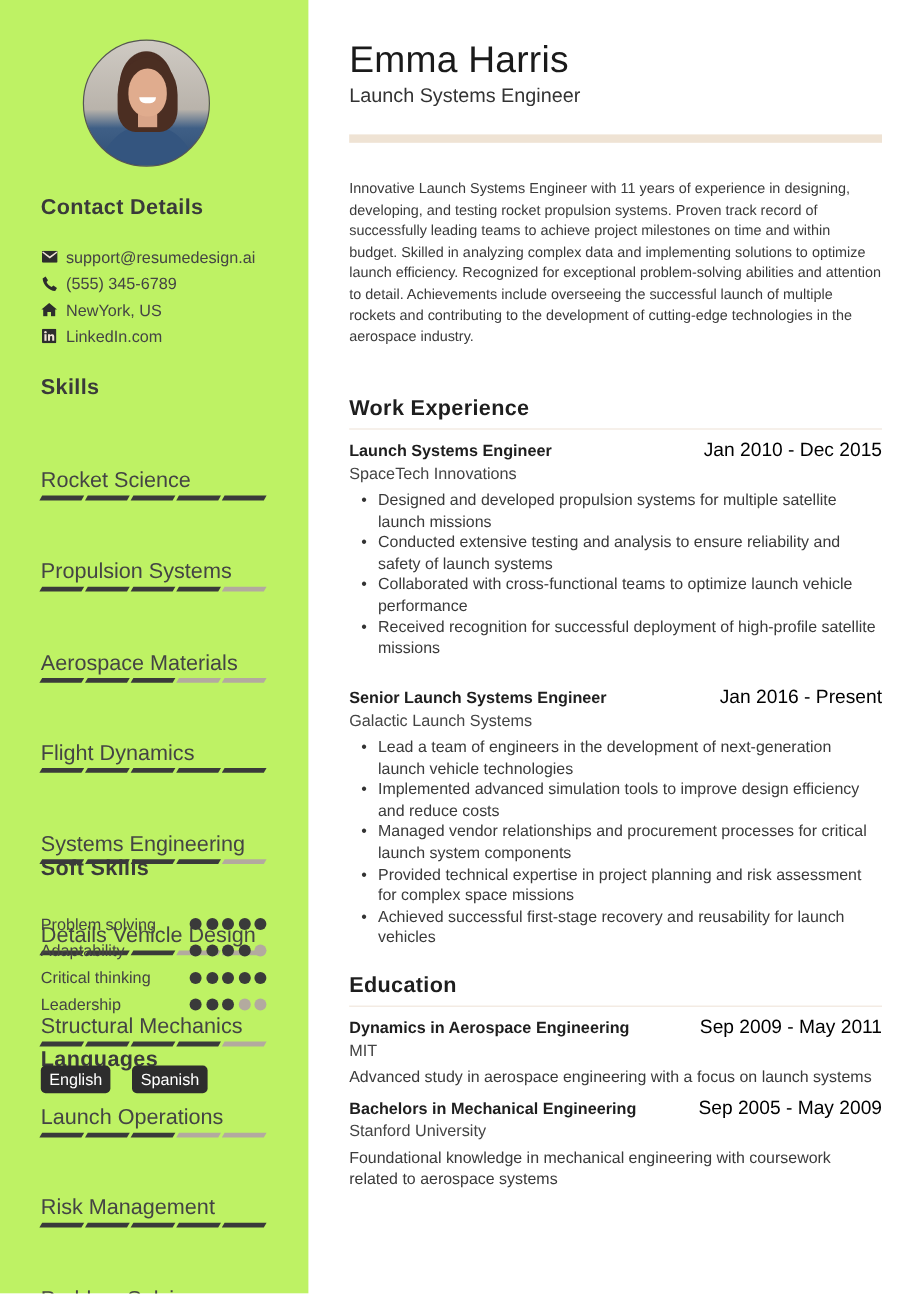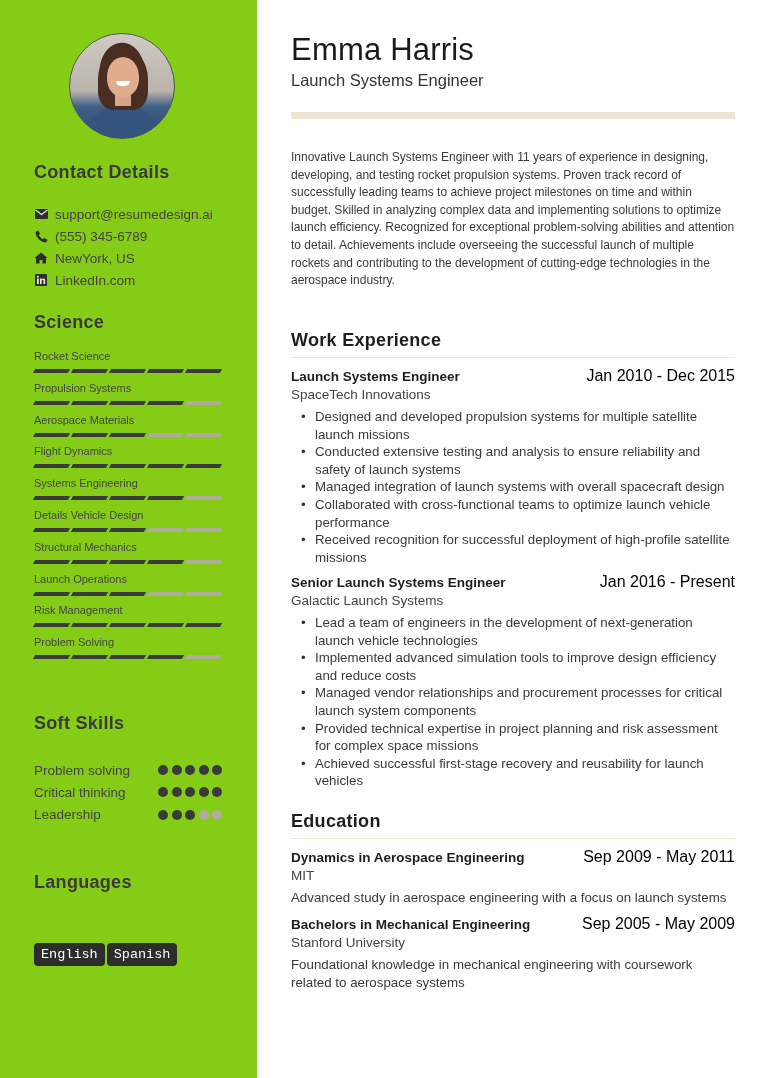--- a/index.html
+++ b/index.html
@@ -1,19 +1,19 @@
 <!DOCTYPE html>
 <html><head>
 <meta charset="utf-8">
 <style>
   * { box-sizing: border-box; margin: 0; padding: 0; }
   html, body { width: 768px; height: 1078px; background: #ffffff; overflow: hidden; }
   body { font-family: "Liberation Sans", "DejaVu Sans", sans-serif; color: #3a3a3a; position: relative; }
 
-  .sidebar { position: absolute; left: 0; top: 0; width: 257px; height: 1078px; background: #84cc16; }
+  .sidebar { position: absolute; left: 0; top: 0; width: 257px; height: 1078px; background: #bef264; }
   .main { position: absolute; left: 291px; top: 0; width: 444px; }
 
   .avatar { position: absolute; left: 69px; top: 33px; width: 106px; height: 106px; border-radius: 50%;
             border: 1.5px solid #555; overflow: hidden;
             background: radial-gradient(circle at 50% 38%, #e7b89c 0 16%, transparent 17%),
                         radial-gradient(ellipse at 50% 36%, #4a2d22 0 30%, transparent 31%),
                         linear-gradient(to bottom, #cfcac3 0%, #b9b3ab 55%, #3f5f86 70%, #2f4e75 100%); }
   .avatar .shirt { position: absolute; left: 14px; bottom: -6px; width: 78px; height: 40px; border-radius: 40px 40px 0 0; background: #34557f; }
   .avatar .face { position: absolute; left: 37px; top: 23px; width: 32px; height: 40px; border-radius: 50% 50% 46% 46%; background: #e0ac8e; }
   .avatar .hair { position: absolute; left: 28px; top: 14px; width: 50px; height: 62px; border-radius: 50% 50% 30% 30%; background: #4b2e22; }
@@ -21,32 +21,32 @@
   .avatar .smile { position: absolute; left: 46px; top: 47px; width: 14px; height: 5px; border-radius: 0 0 8px 8px; background: #fff; }
 
   .side-h { position: absolute; left: 34px; font-size: 18px; font-weight: bold; color: #3a3a3a; letter-spacing: 0.3px; }
 
   .contact { position: absolute; left: 34px; top: 203px; }
   .contact-row { display: flex; align-items: center; height: 22px; font-size: 13.5px; color: #444; }
   .contact-row .ic { width: 14px; height: 14px; margin-right: 7px; display: inline-flex; align-items: center; justify-content: center; }
 
   .skills { position: absolute; left: 34px; top: 348px; width: 190px; }
   .skill { height: 31.8px; }
-  .skill .lbl { font-size: 11px; color: #444; line-height: 17px; display: block; }
+  .skill .lbl { font-size: 18px; color: #444; line-height: 17px; display: block; margin-top: 44px; }
   .bar { display: flex; gap: 3px; margin-top: 4px; }
   .seg { width: 35px; height: 4px; background: #3a3a3a; transform: skewX(-30deg); }
   .seg.off { background: #b3aa9f; }
 
   .soft { position: absolute; left: 34px; top: 759px; width: 190px; }
   .soft-row { display: flex; justify-content: space-between; align-items: center; height: 22.3px; font-size: 13.5px; color: #444; }
   .dots { display: flex; gap: 3.5px; margin-right: 2px; }
   .dot { width: 10px; height: 10px; border-radius: 50%; background: #3a3a3a; }
   .dot.off { background: #b3aa9f; }
 
-  .langs { position: absolute; left: 34px; top: 943px; display: flex; gap: 2px; font-family: Liberation Mono, monospace; }
+  .langs { position: absolute; left: 34px; top: 888px; display: flex; gap: 18px; }
   .lang { background: #2d2d2d; color: #fff; font-size: 13.5px; padding: 3px 7px; border-radius: 4px; height: 23px; line-height: 17px; }
 
   .name { position: absolute; top: 32px; font-size: 31px; font-weight: normal; color: #1a1a1a; letter-spacing: 0.2px; }
   .title { position: absolute; top: 71px; font-size: 16.5px; color: #333; }
   .accent { position: absolute; top: 112px; left: 0; width: 444px; height: 7px; background: #efe3d4; }
   .summary { position: absolute; top: 149px; width: 444px; font-size: 12px; line-height: 17.6px; color: #3a3a3a; }
 
   .sec-h { position: absolute; left: 0; width: 444px; font-size: 18px; font-weight: bold; color: #1e1e1e; letter-spacing: 0.3px; padding-bottom: 6px; border-bottom: 1px solid #f0e6dc; }
 
   .job { position: absolute; left: 0; width: 444px; }
@@ -104,21 +104,21 @@
             <rect width="12" height="12" rx="1" fill="#2d2d2d"></rect>
             <rect x="2" y="4.5" width="1.8" height="5.5" fill="#efe3d4"></rect>
             <circle cx="2.9" cy="2.8" r="1" fill="#efe3d4"></circle>
             <path d="M5 4.5 H6.7 V5.4 C7.1 4.7 8 4.4 8.8 4.5 C9.8 4.7 10.2 5.4 10.2 6.6 V10 H8.5 V7 C8.5 6.3 8.2 6 7.7 6 C7.1 6 6.7 6.4 6.7 7.1 V10 H5 Z" fill="#efe3d4"></path>
           </svg>
       </span>
       <span>LinkedIn.com</span>
     </div>
   </div>
 
-  <div class="side-h" style="top:312px;">Science</div>
+  <div class="side-h" style="top:312px;">Skills</div>
   <div class="skills" id="skills-list">
       <div class="skill">
         <span class="lbl">Rocket Science</span>
         <div class="bar">
           <span class="seg"></span>
           <span class="seg"></span>
           <span class="seg"></span>
           <span class="seg"></span>
           <span class="seg"></span>
         </div>
@@ -221,20 +221,30 @@
         <span>Problem solving</span>
         <span class="dots">
           <span class="dot"></span>
           <span class="dot"></span>
           <span class="dot"></span>
           <span class="dot"></span>
           <span class="dot"></span>
         </span>
       </div>
       <div class="soft-row">
+        <span>Adaptability</span>
+        <span class="dots">
+          <span class="dot"></span>
+          <span class="dot"></span>
+          <span class="dot"></span>
+          <span class="dot"></span>
+          <span class="dot off"></span>
+        </span>
+      </div>
+      <div class="soft-row">
         <span>Critical thinking</span>
         <span class="dots">
           <span class="dot"></span>
           <span class="dot"></span>
           <span class="dot"></span>
           <span class="dot"></span>
           <span class="dot"></span>
         </span>
       </div>
       <div class="soft-row">
@@ -266,21 +276,20 @@
 
   <div class="job" style="top:367px;">
     <div class="job-head">
       <span class="job-title">Launch Systems Engineer</span>
       <span class="job-date">Jan 2010 - Dec 2015</span>
     </div>
     <div class="job-org">SpaceTech Innovations</div>
     <ul class="bullets">
       <li>Designed and developed propulsion systems for multiple satellite launch missions</li>
       <li>Conducted extensive testing and analysis to ensure reliability and safety of launch systems</li>
-      <li>Managed integration of launch systems with overall spacecraft design</li>
       <li>Collaborated with cross-functional teams to optimize launch vehicle performance</li>
       <li>Received recognition for successful deployment of high-profile satellite missions</li>
     </ul>
   </div>
 
   <div class="job" style="top:573px;">
     <div class="job-head">
       <span class="job-title">Senior Launch Systems Engineer</span>
       <span class="job-date">Jan 2016 - Present</span>
     </div>

